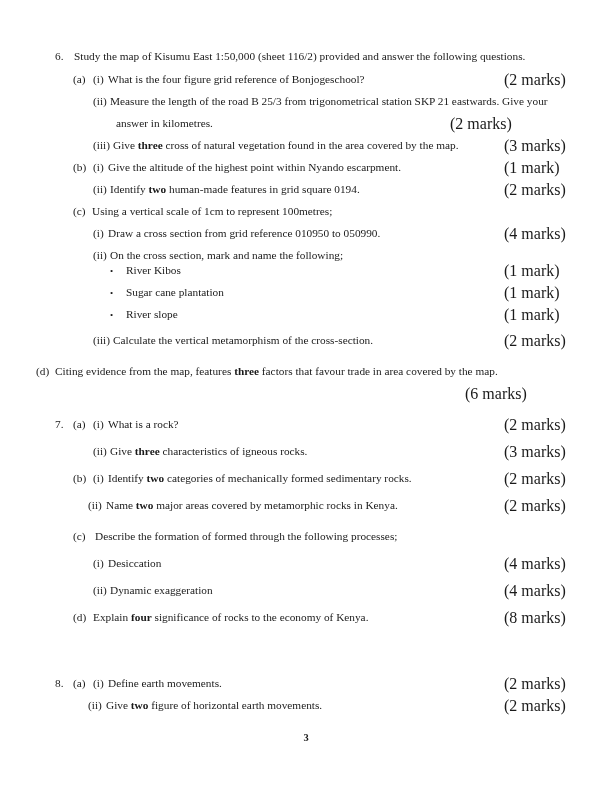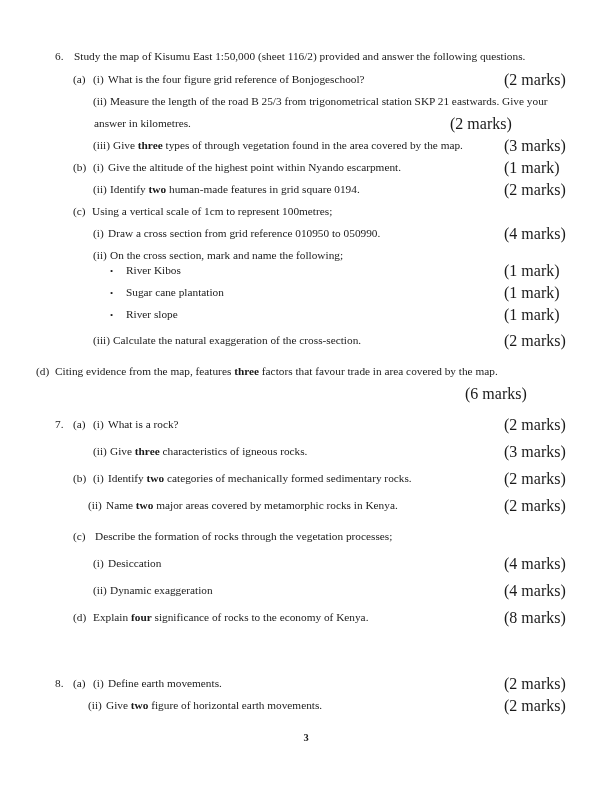--- a/index.html
+++ b/index.html
@@ -72,25 +72,25 @@
   <div class="body-text" style="left:74px; top:50px;">Study the map of Kisumu East 1:50,000 (sheet 116/2) provided and answer the following questions.</div>
 
   <div class="line" style="left:73px; top:73px;">(a)</div>
   <div class="line" style="left:93px; top:73px;">(i)</div>
   <div class="body-text" style="left:108px; top:73px;">What is the four figure grid reference of Bonjogeschool?</div>
   <div class="marks" style="left:504px; top:73px;">(2 marks)</div>
 
   <div class="line" style="left:93px; top:95px;">(ii)</div>
   <div class="body-text" style="left:110px; top:95px;">Measure the length of the road B 25/3 from trigonometrical station SKP 21 eastwards. Give your</div>
 
-  <div class="body-text" style="left:94px; top:117px;">answer in kilometres.</div>
+  <div class="body-text" style="left:116px; top:117px;">answer in kilometres.</div>
   <div class="marks" style="left:450px; top:117px;">(2 marks)</div>
 
   <div class="line" style="left:93px; top:139px;">(iii)</div>
-  <div class="body-text" style="left:113px; top:139px;"><span>Give </span><b>three</b><span> types of through vegetation found in the area covered by the map.</span></div>
+  <div class="body-text" style="left:113px; top:139px;"><span>Give </span><b>three</b><span> cross of natural vegetation found in the area covered by the map.</span></div>
   <div class="marks" style="left:504px; top:139px;">(3 marks)</div>
 
   <div class="line" style="left:73px; top:161px;">(b)</div>
   <div class="line" style="left:93px; top:161px;">(i)</div>
   <div class="body-text" style="left:108px; top:161px;">Give the altitude of the highest point within Nyando escarpment.</div>
   <div class="marks" style="left:504px; top:161px;">(1 mark)</div>
 
   <div class="line" style="left:93px; top:183px;">(ii)</div>
   <div class="body-text" style="left:110px; top:183px;"><span>Identify </span><b>two</b><span> human-made features in grid square 0194.</span></div>
   <div class="marks" style="left:504px; top:183px;">(2 marks)</div>
@@ -111,21 +111,21 @@
 
   <div class="bullet-dot" style="left:110px; top:287px;">•</div>
   <div class="body-text" style="left:126px; top:286px;">Sugar cane plantation</div>
   <div class="marks" style="left:504px; top:286px;">(1 mark)</div>
 
   <div class="bullet-dot" style="left:110px; top:309px;">•</div>
   <div class="body-text" style="left:126px; top:308px;">River slope</div>
   <div class="marks" style="left:504px; top:308px;">(1 mark)</div>
 
   <div class="line" style="left:93px; top:334px;">(iii)</div>
-  <div class="body-text" style="left:113px; top:334px;">Calculate the natural exaggeration of the cross-section.</div>
+  <div class="body-text" style="left:113px; top:334px;">Calculate the vertical metamorphism of the cross-section.</div>
   <div class="marks" style="left:504px; top:334px;">(2 marks)</div>
 
   <div class="line" style="left:36px; top:365px;">(d)</div>
   <div class="body-text" style="left:55px; top:365px;"><span>Citing evidence from the map, features </span><b>three</b><span> factors that favour trade in area covered by the map.</span></div>
   <div class="marks" style="left:465px; top:387px;font-family:Liberation Serif, serif;">(6 marks)</div>
 
   <div class="qnum" style="left:55px; top:418px;">7.</div>
 
   <div class="line" style="left:73px; top:418px;">(a)</div>
   <div class="line" style="left:93px; top:418px;">(i)</div>
@@ -139,21 +139,21 @@
   <div class="line" style="left:73px; top:472px;">(b)</div>
   <div class="line" style="left:93px; top:472px;">(i)</div>
   <div class="body-text" style="left:108px; top:472px;text-align:center;"><span>Identify </span><b>two</b><span> categories of mechanically formed sedimentary rocks.</span></div>
   <div class="marks" style="left:504px; top:472px;">(2 marks)</div>
 
   <div class="line" style="left:88px; top:499px;">(ii)</div>
   <div class="body-text" style="left:106px; top:499px;"><span>Name </span><b>two</b><span> major areas covered by metamorphic rocks in Kenya.</span></div>
   <div class="marks" style="left:504px; top:499px;">(2 marks)</div>
 
   <div class="line" style="left:73px; top:530px;">(c)</div>
-  <div class="body-text" style="left:95px; top:530px;">Describe the formation of rocks through the vegetation processes;</div>
+  <div class="body-text" style="left:95px; top:530px;">Describe the formation of formed through the following processes;</div>
 
   <div class="line" style="left:93px; top:557px;">(i)</div>
   <div class="body-text" style="left:108px; top:557px;">Desiccation</div>
   <div class="marks" style="left:504px; top:557px;">(4 marks)</div>
 
   <div class="line" style="left:93px; top:584px;">(ii)</div>
   <div class="body-text" style="left:110px; top:584px;">Dynamic exaggeration</div>
   <div class="marks" style="left:504px; top:584px;">(4 marks)</div>
 
   <div class="line" style="left:73px; top:611px;">(d)</div>

